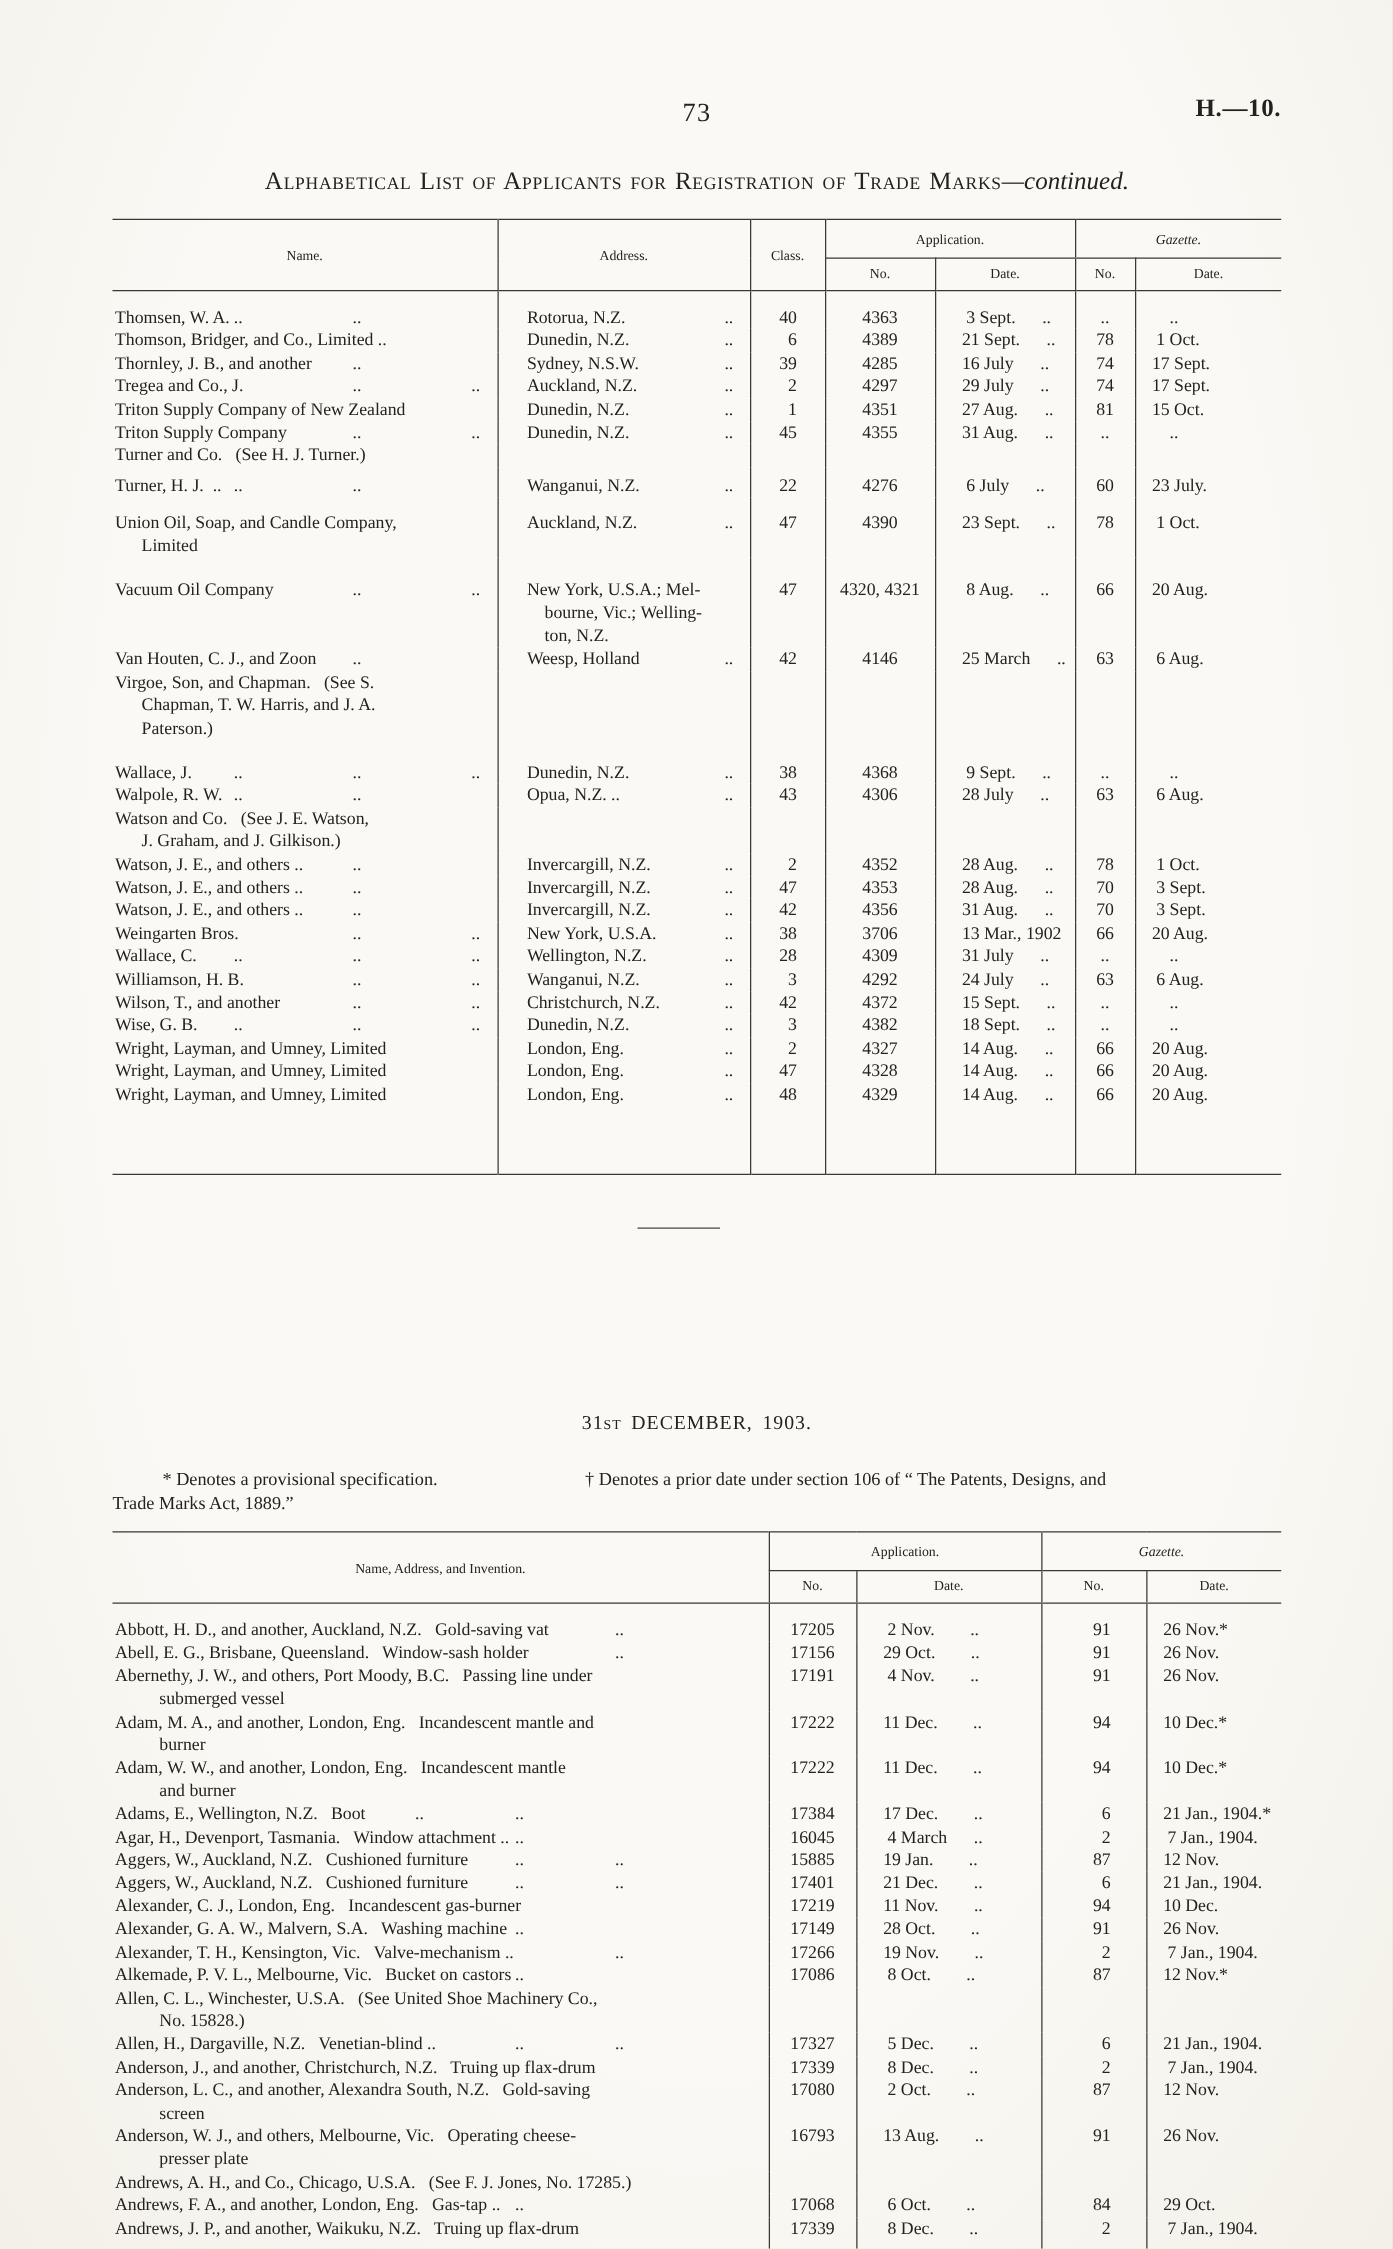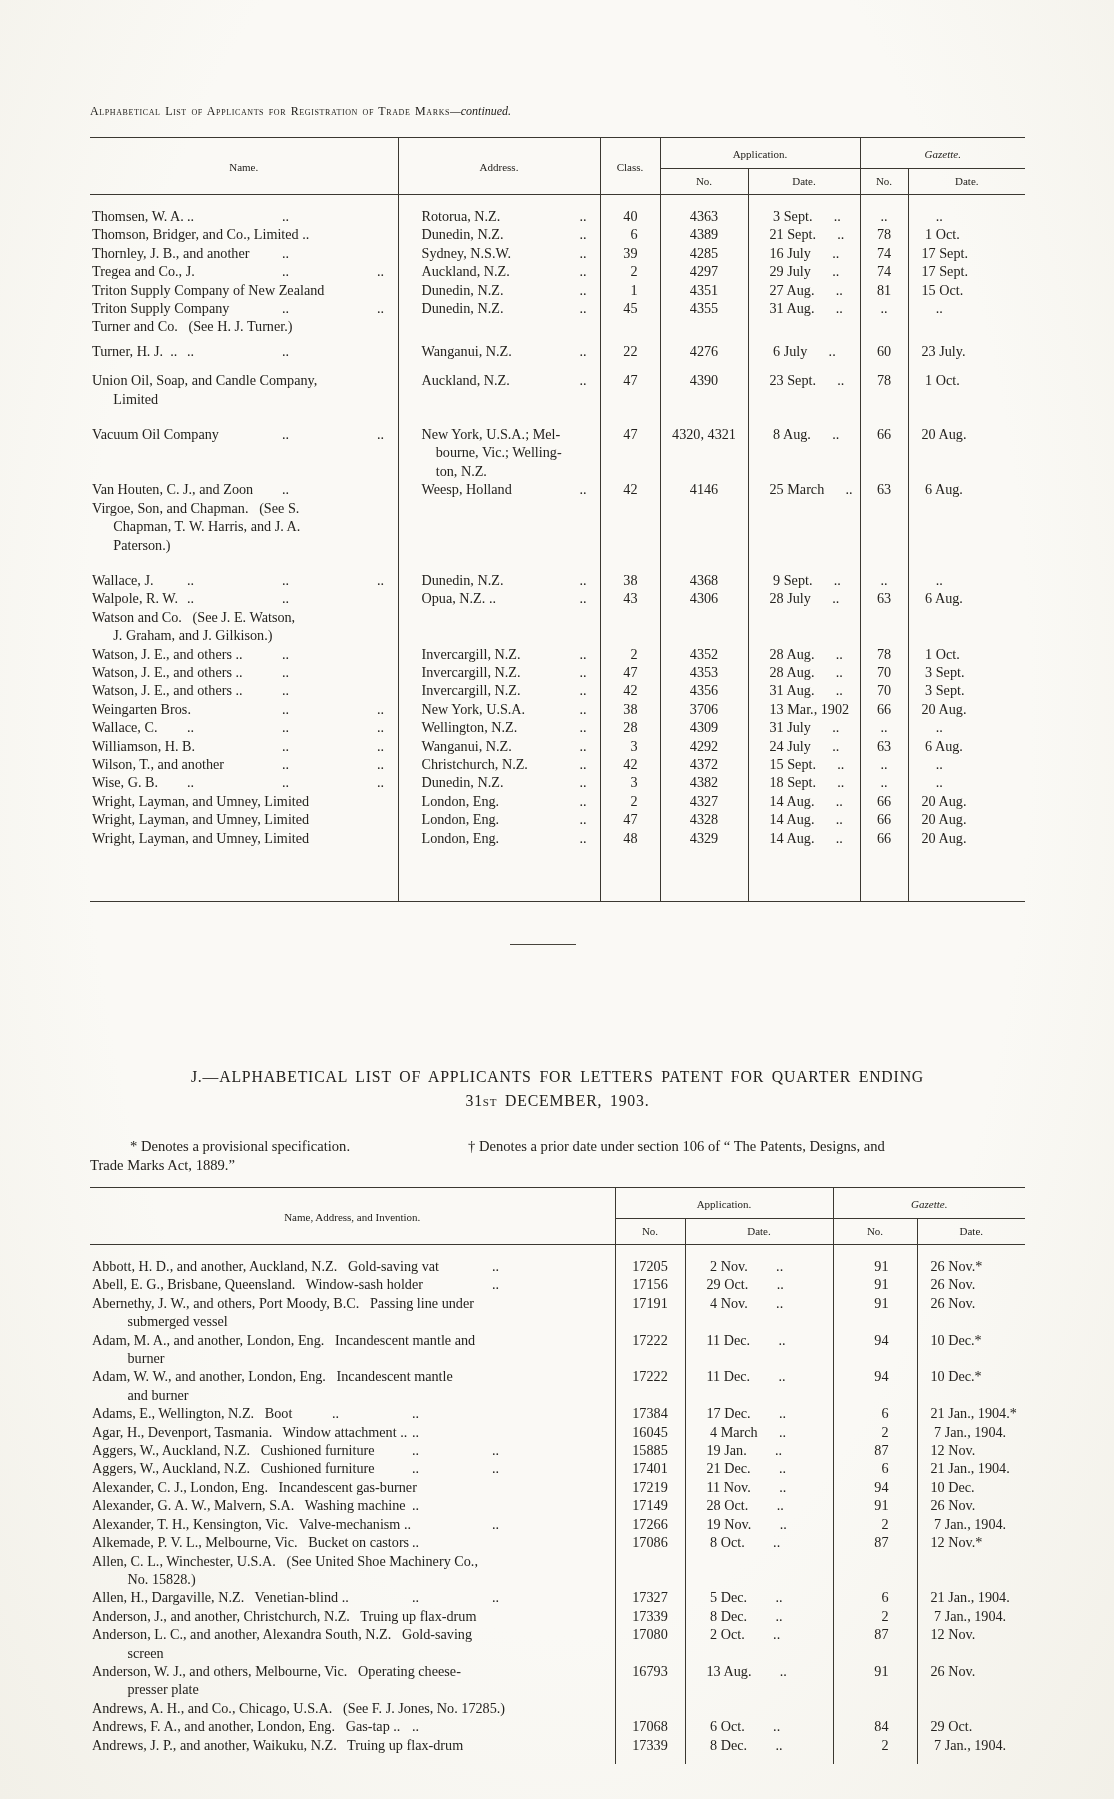--- a/index.html
+++ b/index.html
@@ -17,21 +17,21 @@
   }
   .page-head { position:relative; height:30px; }
   .page-number {
     position:absolute; left:0; right:0; text-align:center;
     font-size:21px; letter-spacing:1px;
   }
   .doc-ref {
     position:absolute; right:0; top:-2px;
     font-size:20px; font-weight:700; letter-spacing:0.5px;
   }
-  .tm-title { margin-top:26px; font-size:12px; }
+  .tm-title { margin-top:26px; text-align:center; font-size:20px; }
   .tm-title .sc { font-variant:small-caps; letter-spacing:0.6px; word-spacing:1px; }
   .tm-title .cont { font-style:italic; }
 
   table { border-collapse:collapse; table-layout:fixed; width:935px; margin-top:18px; }
   table { border-top:1px solid #3b3831; }
   .t1 { border-bottom:1px solid #3b3831; font-size:14.2px; }
   .t2 { font-size:14.2px; }
   th { font-weight:400; font-size:11px; padding:4px 3px; text-align:center; vertical-align:middle; }
   thead th[rowspan] { border-bottom:1px solid #3b3831; }
   thead tr.sub th { border-bottom:1px solid #3b3831; border-left:1px solid #3b3831; padding:6px 3px 7px; }
@@ -69,20 +69,24 @@
   .notes .note-gap { display:inline-block; width:118px; }
   .notes .l2 { display:block; text-indent:0; }
 
   .t2 { margin-top:12px; }
 </style>
 </head>
 <body>
 
 <div class="page">
 
+  <div class="page-head">
+    <div class="page-number">73</div>
+    <div class="doc-ref">H.—10.</div>
+  </div>
 
   <div class="tm-title">
     <span class="sc">Alphabetical List of Applicants for Registration of Trade Marks</span><span class="cont">—continued.</span>
   </div>
 
   <table class="t1">
     <colgroup>
       <col style="width:308px">
         <col style="width:202px">
         <col style="width:60px">
@@ -346,21 +350,21 @@
           <td class="c-date">14 Aug.  ..</td>
           <td class="c-gno">66</td>
           <td class="c-gdate">20 Aug.</td>
         </tr>
       </tbody>
   </table>
 
   <div class="divider"></div>
 
   <div class="j-title">
-    <span>J.—ALPHABETICAL LIST OF APPLICANTS FOR LETTERS PATENT FOR QUARTER ENDING</span><br>
+    <br>
     <span>31st DECEMBER, 1903.</span>
   </div>
 
   <p class="notes">
     <span>* Denotes a provisional specification.</span><span class="note-gap"></span><span>† Denotes a prior date under section 106 of “ The Patents, Designs, and</span>
     <span class="l2">Trade Marks Act, 1889.”</span>
   </p>
 
   <table class="t2">
     <colgroup>

